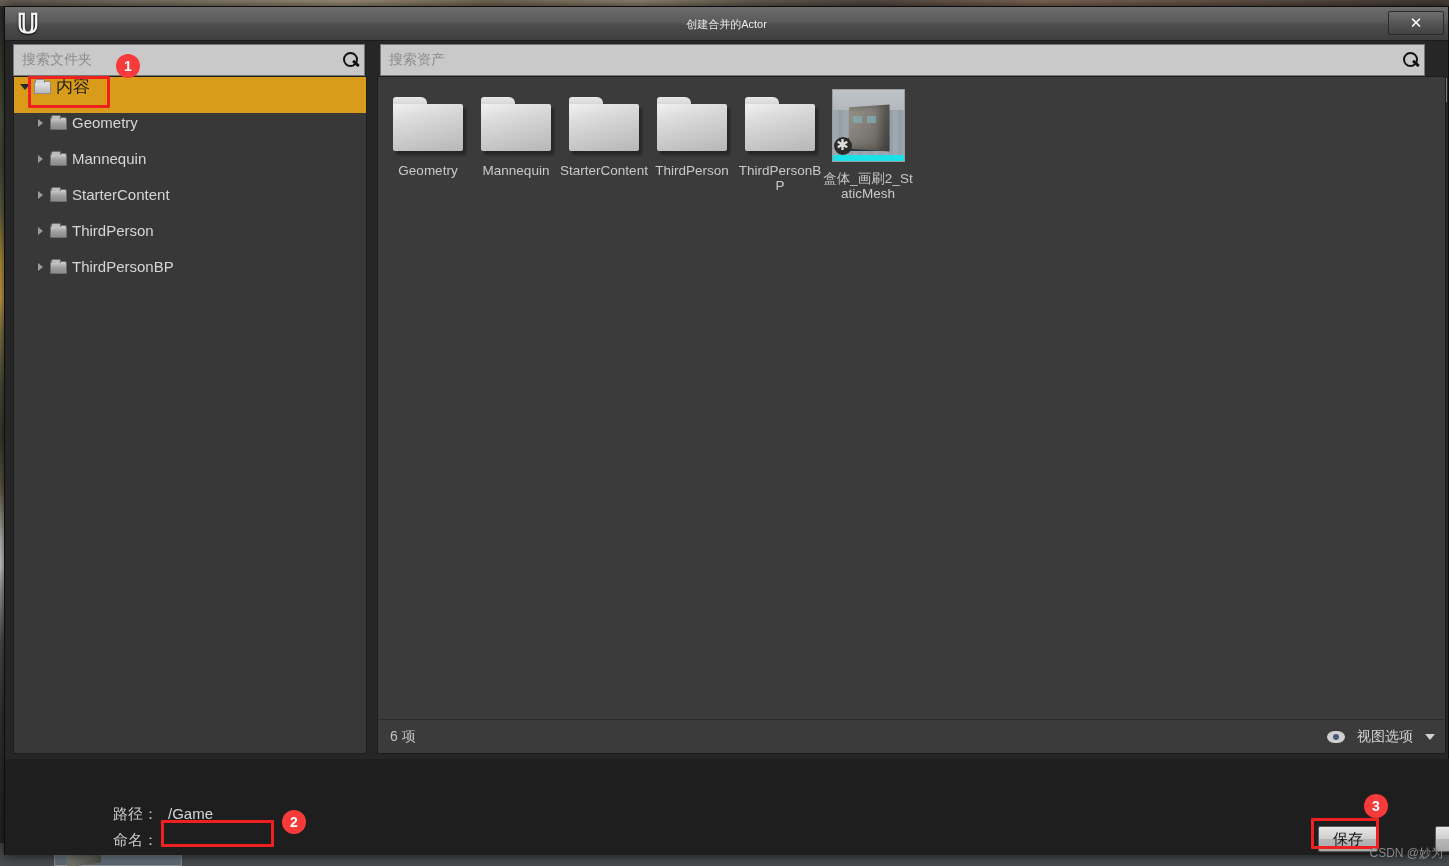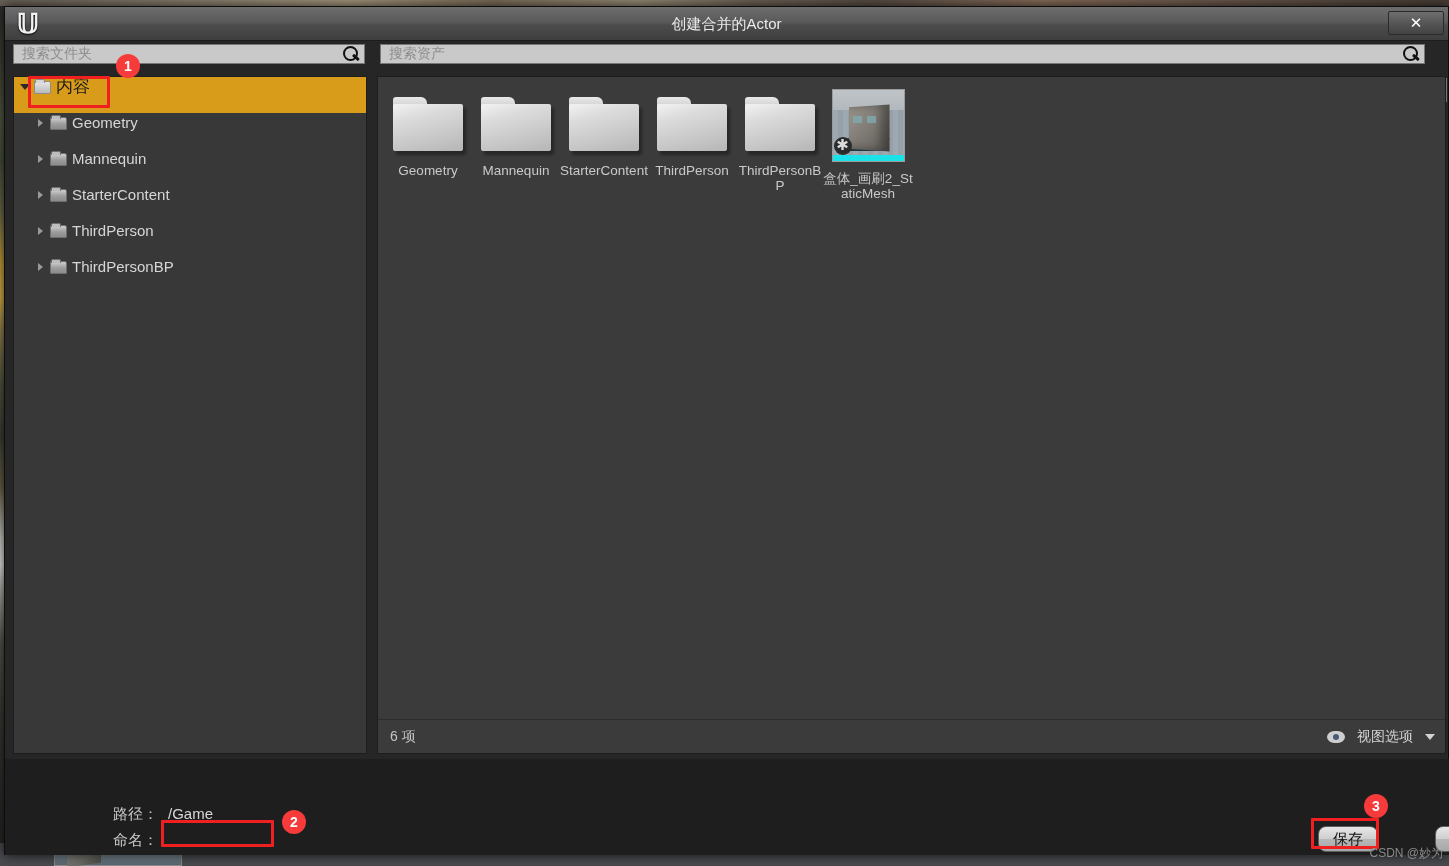--- a/index.html
+++ b/index.html
@@ -56,35 +56,35 @@
   }
   #ue-logo {
     position: absolute; left: 8px; top: 2px; width: 30px; height: 30px;
     color: #f2f2f2; font-family: "Liberation Serif", serif;
     font-size: 27px; font-weight: 700; line-height: 30px; text-align: center;
     text-shadow: 0 1px 2px #000;
   }
   #title-text {
     position: absolute; left: 0; right: 0; top: 0; height: 34px;
     line-height: 34px; text-align: center;
-    color: #eaeaea; font-size: 15px;
+    color: #eaeaea; font-size: 11px;
   }
   #close-btn {
     position: absolute; right: 4px; top: 4px; width: 56px; height: 24px;
     background: linear-gradient(180deg,#6f6f6f 0%,#565656 50%,#434343 100%);
     border: 1px solid #2a2a2a; border-radius: 2px;
     color: #fff; font-size: 15px; font-weight: 700;
     line-height: 22px; text-align: center; cursor: pointer;
   }
 
   
   #search-row { position: absolute; left: 0; top: 34px; width: 1445px; height: 30px; }
 
   .search-box {
-    position: absolute; height: 20px;
+    position: absolute; height: 32px;
     background: #c9c9c9; border: 1px solid #777;
     display: flex; align-items: center; gap: 16px;
   }
   .search-box .ph {
     color: #8d8d8d; font-size: 14px; padding-left: 8px; flex: 1;
     white-space: nowrap; overflow: hidden;
   }
   .search-ico {
     width: 26px; height: 22px; position: relative; flex: 0 0 26px;
   }
@@ -294,21 +294,21 @@
   }
   #name-input {
     position: absolute; left: 163px; top: 67px; width: 1138px; height: 26px;
     background: #d2d2d2; border: 1px solid #7a7a7a;
     color: #111; font-size: 15px; padding-left: 9px; line-height: 24px;
     cursor: text;
   }
   .dlg-btn {
     position: absolute; top: 67px; width: 60px; height: 26px;
     background: linear-gradient(180deg,#e7e7e7 0%,#cfcfcf 48%,#b7b7b7 52%,#a8a8a8 100%);
-    border: 1px solid #5c5c5c; border-radius: 8px;
+    border: 1px solid #5c5c5c; border-radius: 2px;
     color: #111; font-size: 15px; text-align: center; line-height: 24px;
     cursor: pointer;
   }
   #save-btn   { left: 1313px; }
   #cancel-btn { left: 1383px; margin-left: 47px; }
 
   
   .anno-box {
     position: absolute; border: 3px solid #f02020;
     pointer-events: none; border-radius: 1px;

